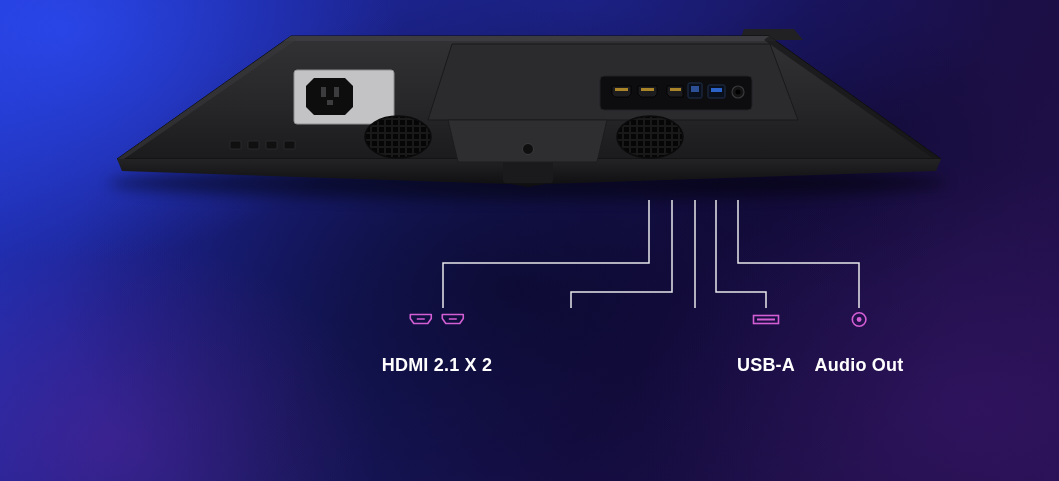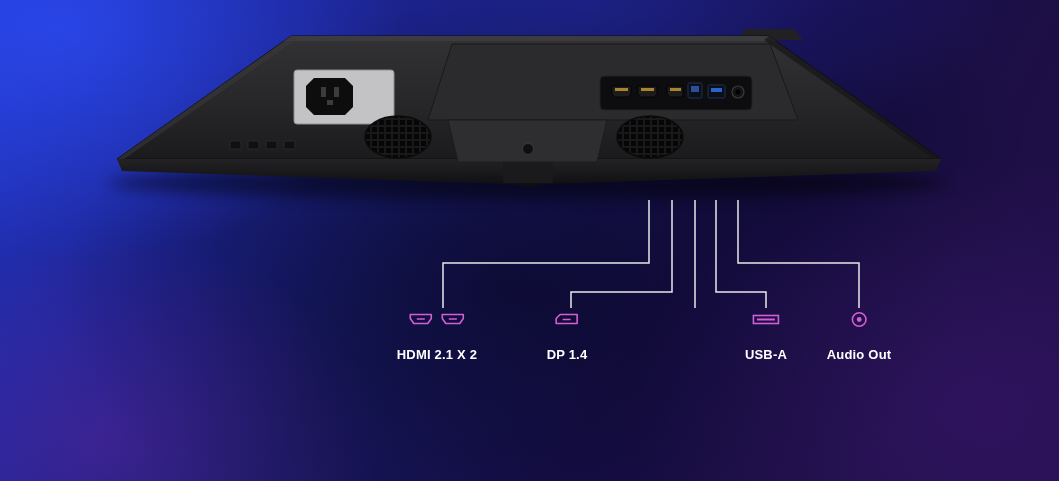--- a/index.html
+++ b/index.html
@@ -14,22 +14,22 @@
       radial-gradient(300px 220px at 78% 30%, rgba(10,8,40,0.45), rgba(10,8,40,0) 70%),
       linear-gradient(118deg, #2336c6 0%, #1c2390 22%, #171a66 40%, #170f4a 62%, #1d0f46 82%, #230f4b 100%);
   }
   .layer{position:absolute;left:0;top:0;width:1059px;height:481px;}
   .callout{
     position:absolute;top:306px;display:flex;flex-direction:column;align-items:center;
     transform:translateX(-50%);
   }
   .icon-row{height:26px;display:flex;align-items:center;gap:8px;}
   .callout-label{
-    margin-top:15px;
-    font-family:"Liberation Sans",sans-serif;font-weight:bold;font-size:13px;
+    margin-top:23px;
+    font-family:"Liberation Sans",sans-serif;font-weight:bold;font-size:18px;
     color:#ffffff;white-space:nowrap;letter-spacing:0.2px;
   }
 </style>
 </head>
 <body>
 
 <div class="stage">
 
   <svg class="layer" viewBox="0 0 1059 481">
     <defs>
@@ -143,29 +143,20 @@
         <line x1="8" y1="6" x2="16" y2="6" stroke="#d45ed4" stroke-width="1.4"></line>
       </svg>
       <svg width="24" height="12" viewBox="0 0 24 12">
         <path d="M1.5,1.5 H22.5 V5.5 L19,10.5 H5 L1.5,5.5 Z" fill="none" stroke="#d45ed4" stroke-width="1.6" stroke-linejoin="round"></path>
         <line x1="8" y1="6" x2="16" y2="6" stroke="#d45ed4" stroke-width="1.4"></line>
       </svg>
     </div>
     <div class="callout-label">HDMI 2.1 X 2</div>
   </div>
 
-  <div class="callout" style="left:567px">
-    <div class="icon-row">
-      <svg width="24" height="12" viewBox="0 0 24 12">
-        <path d="M5.5,1.5 H22.5 V10.5 H1.5 V5.5 Z" fill="none" stroke="#d45ed4" stroke-width="1.6" stroke-linejoin="round"></path>
-        <line x1="8" y1="6.5" x2="16" y2="6.5" stroke="#d45ed4" stroke-width="1.4"></line>
-      </svg>
-    </div>
-    <div class="callout-label">DP 1.4</div>
-  </div>
 
 
   <div class="callout" style="left:766px">
     <div class="icon-row">
       <svg width="28" height="11" viewBox="0 0 28 11">
         <rect x="1.5" y="1.5" width="25" height="8" fill="none" stroke="#d45ed4" stroke-width="1.6"></rect>
         <line x1="5" y1="5.5" x2="23" y2="5.5" stroke="#d45ed4" stroke-width="2"></line>
       </svg>
     </div>
     <div class="callout-label">USB-A</div>

